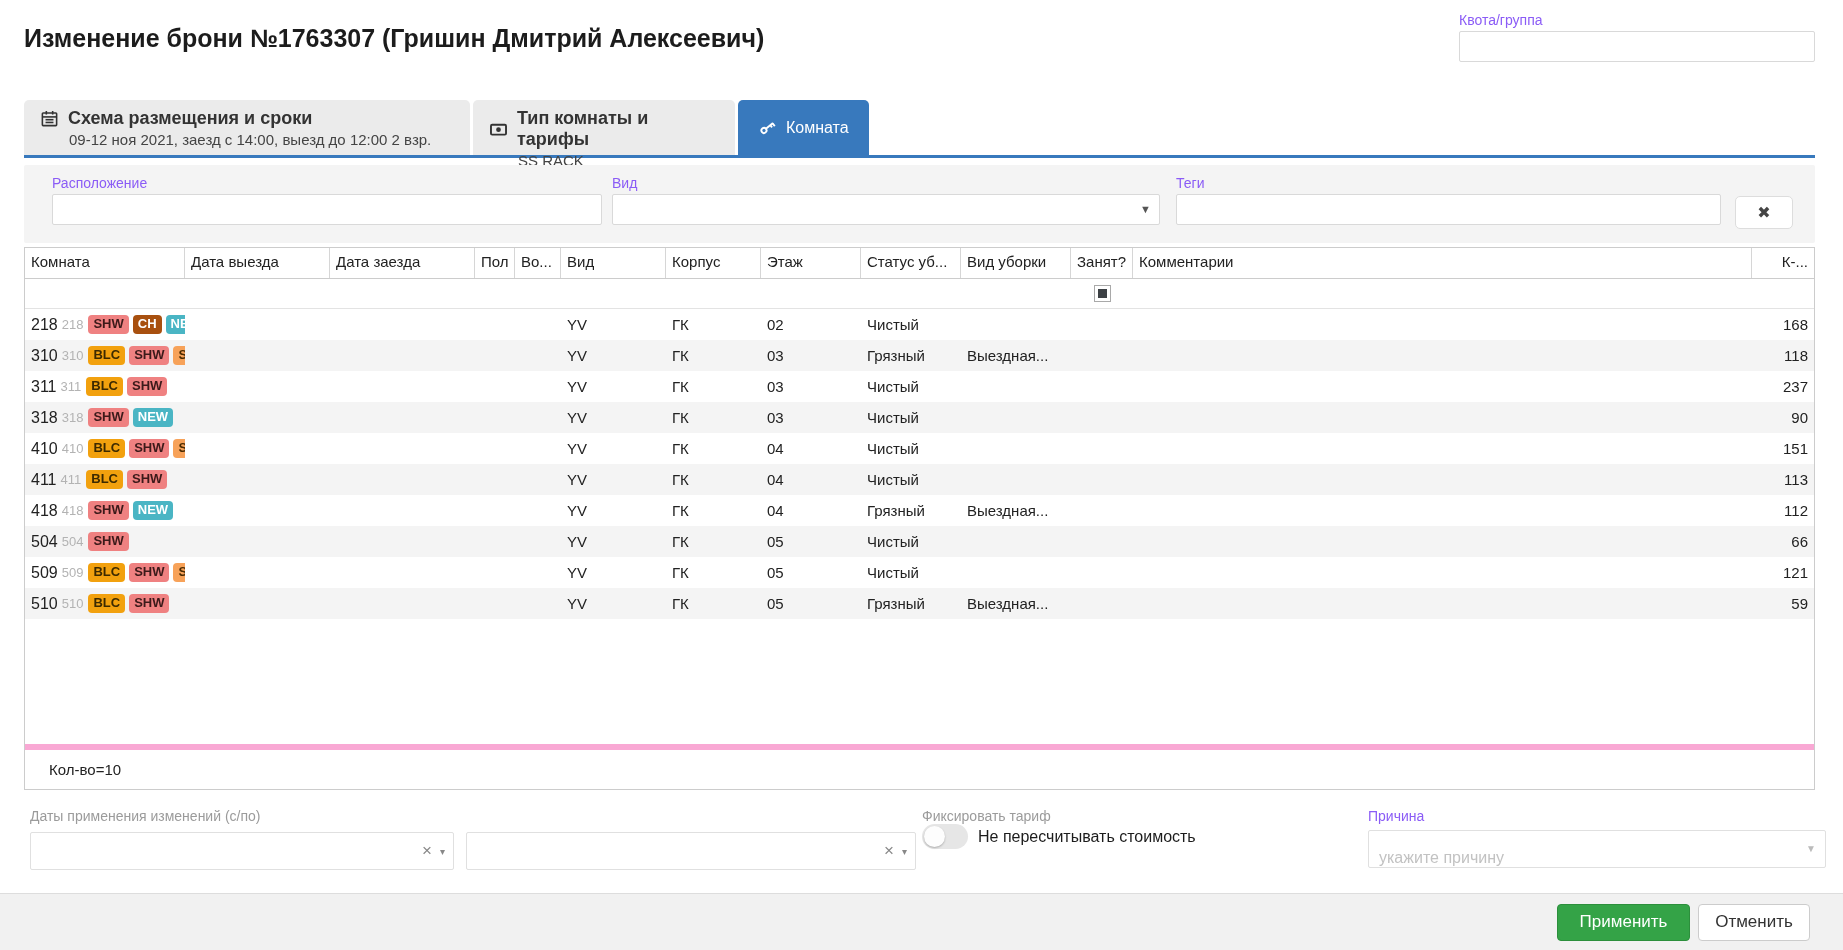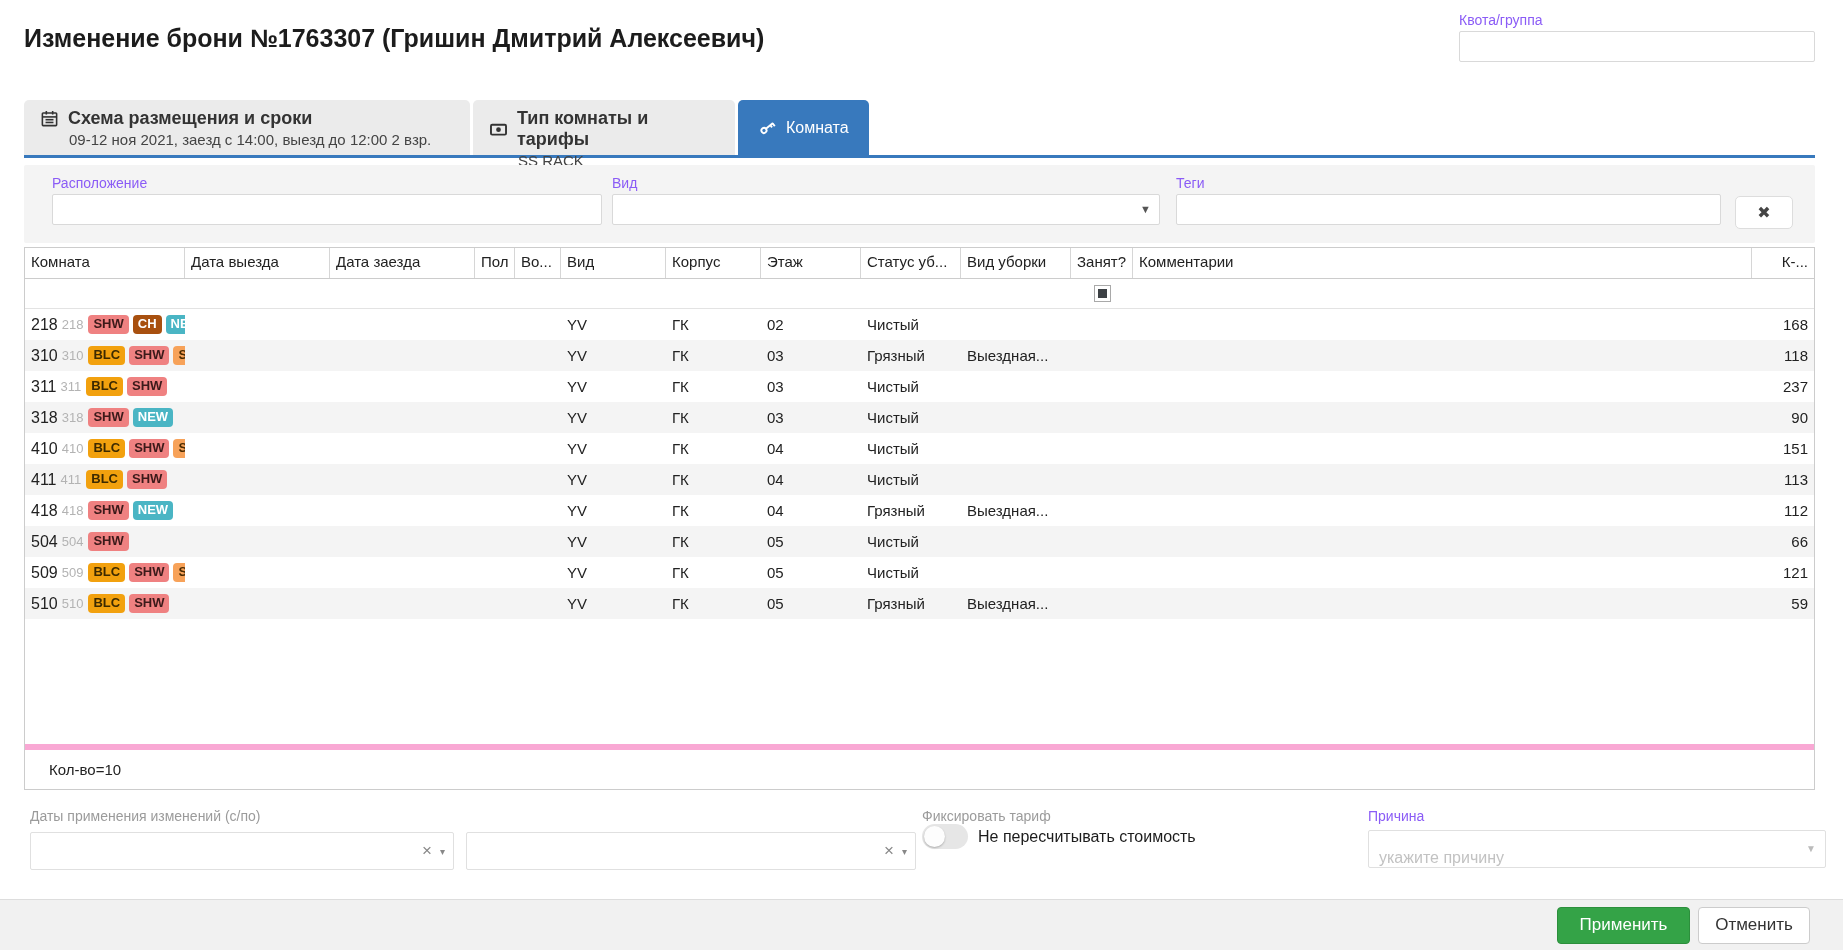--- a/index.html
+++ b/index.html
@@ -71,21 +71,21 @@
   .bf-fix-label { font-size:14px; color:#9b9b9b; }
   .toggle-row { display:flex; align-items:center; gap:10px; }
   .toggle { width:46px; height:25px; border-radius:13px; background:#e6e6e6; position:relative; cursor:pointer; flex:0 0 auto; }
   .toggle-knob { position:absolute; left:2px; top:2px; width:21px; height:21px; border-radius:50%; background:#fdfdfd; box-shadow:0 1px 2px rgba(0,0,0,0.25); }
   .toggle-text { font-size:16px; color:#1c1c1c; }
   .bf-reason { position:absolute; left:1344px; top:0; width:458px; }
   .reason-select { position:relative; margin-top:6px; height:38px; border:1px solid #e0e0e0; border-radius:2px; background:#fff; display:flex; align-items:flex-end; padding:0 10px; font-size:16px; color:#c2c2c2; cursor:pointer; }
   .reason-select .arr { position:absolute; right:9px; top:12px; font-size:10px; color:#bbb; }
 
   
-  .footer-bar { position:absolute; left:0; right:0; bottom:0; height:51px; background:#f1f1f1; border-top:1px solid #ddd; display:flex; align-items:center; justify-content:flex-end; gap:8px; padding-right:33px; }
+  .footer-bar { position:absolute; left:0; right:0; bottom:0; height:57px; background:#f1f1f1; border-top:1px solid #ddd; display:flex; align-items:center; justify-content:flex-end; gap:8px; padding-right:33px; }
   .btn { height:37px; border-radius:4px; font-size:17px; cursor:pointer; display:flex; align-items:center; justify-content:center; font-family:"Liberation Sans", sans-serif; }
   .btn-apply { width:133px; background:#34a347; border:1px solid #2c8f3c; color:#fff; }
   .btn-cancel { width:112px; background:#fff; border:1px solid #ccc; color:#333; }
 
   svg.icn { display:block; }
 </style>
 </head>
 <body>
 
 <div class="page">

